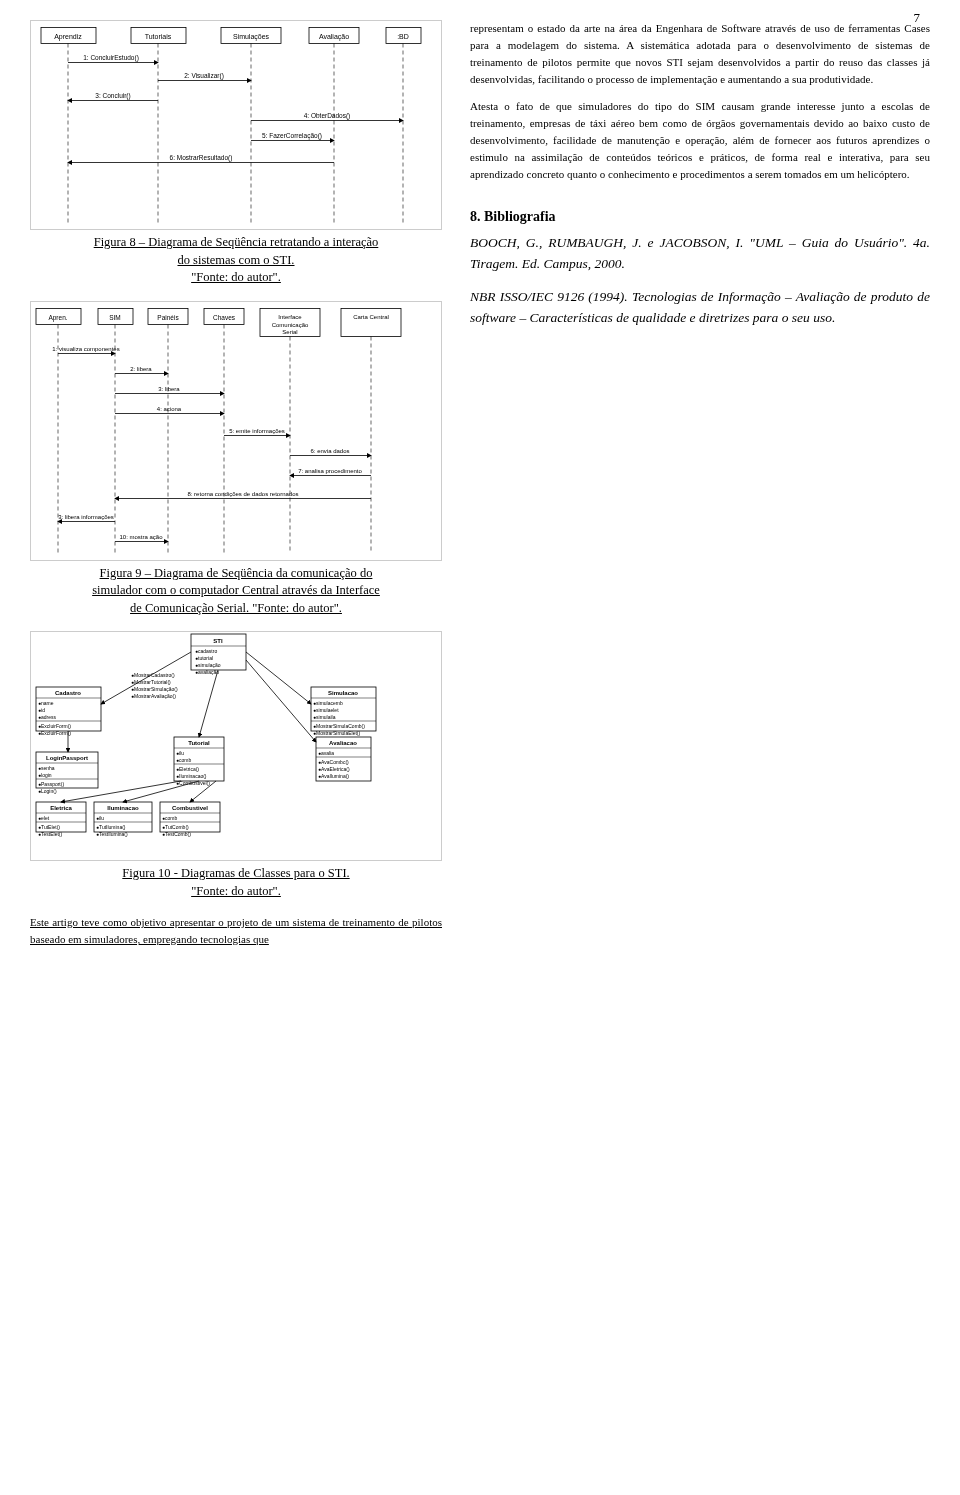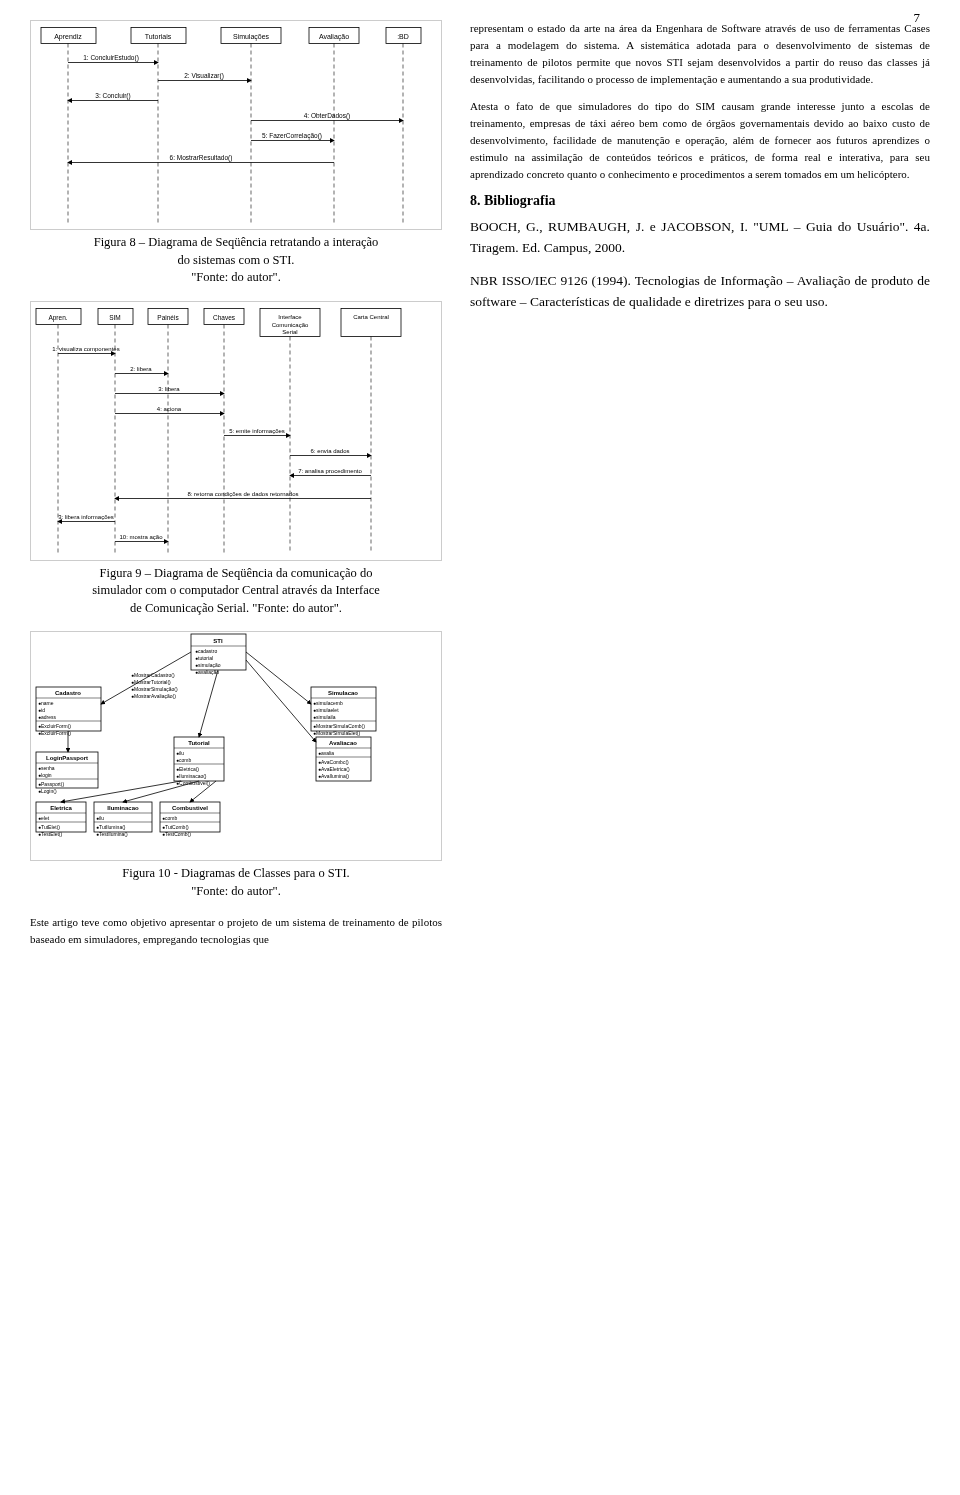--- a/index.html
+++ b/index.html
@@ -26,20 +26,21 @@
     .two-col {
       display: flex;
       flex-direction: row;
       gap: 0;
       padding: 0 30px;
     }
     .left-col {
       width: 430px;
       flex-shrink: 0;
       padding-right: 18px;
+      text-decoration: underline;
     }
     .right-col {
       flex: 1;
       padding-left: 10px;
     }
     .figure-block {
       margin-bottom: 14px;
     }
     .figure-image {
       width: 100%;
@@ -53,33 +54,34 @@
     .figure-caption {
       font-size: 12.5px;
       text-align: center;
       margin-top: 4px;
       line-height: 1.4;
     }
     .section-title {
       font-size: 14px;
       font-weight: bold;
       margin-bottom: 8px;
-      margin-top: 10px;
+      margin-top: 26px;
     }
     .body-text {
       font-size: 11px;
       text-align: justify;
       line-height: 1.55;
       margin-bottom: 10px;
     }
     .bibliography-entry {
       font-size: 13.5px;
       text-align: justify;
       line-height: 1.55;
       margin-bottom: 12px;
+      font-style: italic;
     }
     
     .seq-diag-1 {
       width: 100%;
       height: 210px;
       position: relative;
       background: #fff;
       border: 1px solid #ccc;
     }
     

